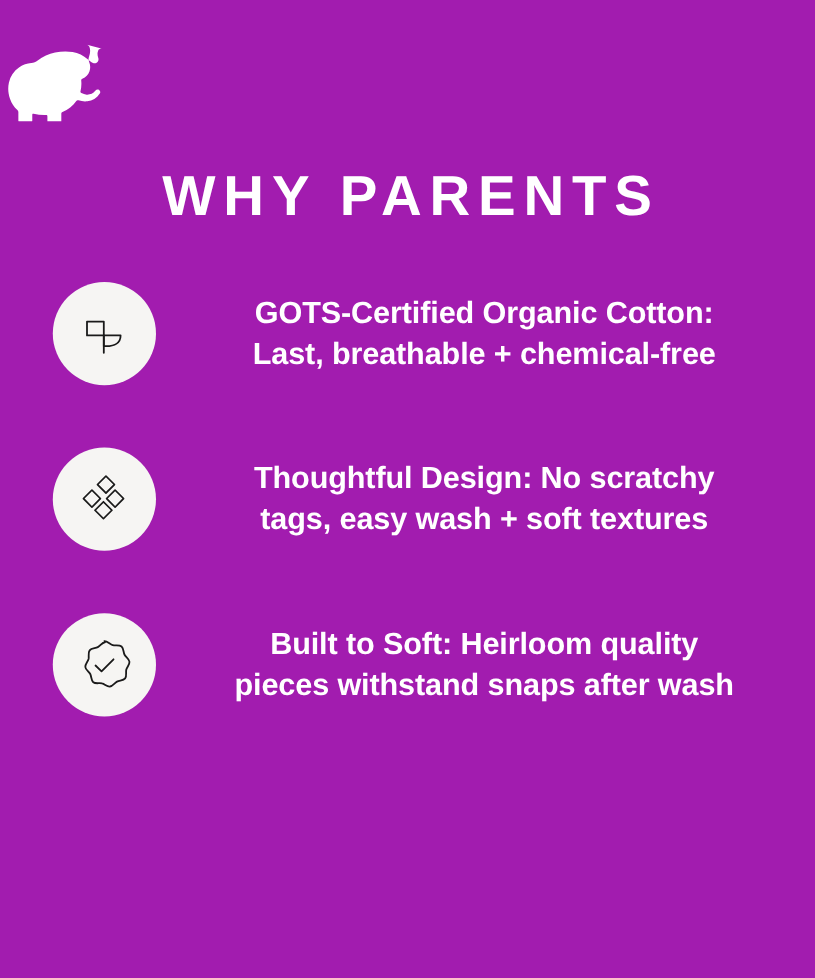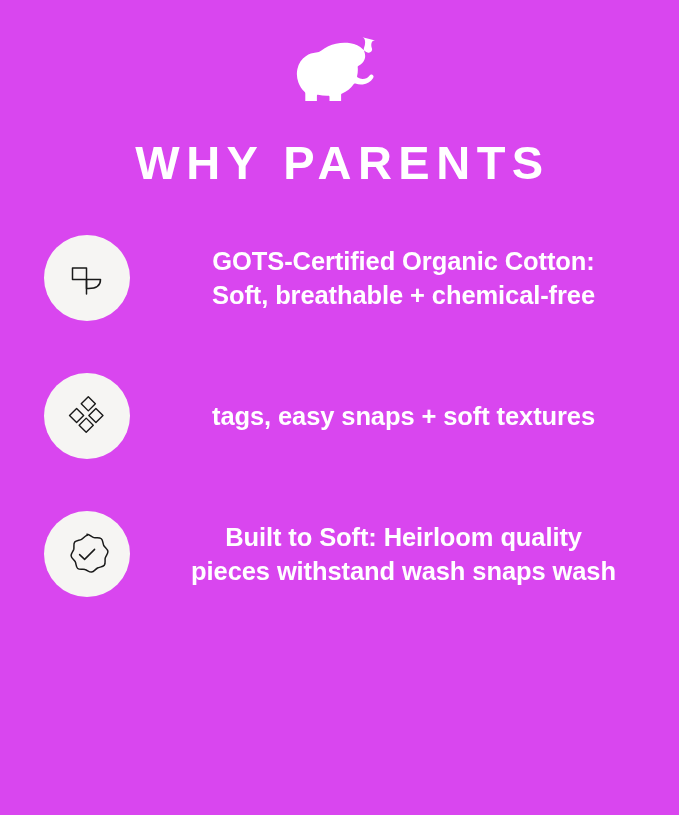--- a/index.html
+++ b/index.html
@@ -12,24 +12,24 @@
   body {
     background: #a79c99;
     font-family: "Liberation Sans", sans-serif;
     overflow: hidden;
     position: relative;
   }
 
   .panel {
     width: 679px;
     height: 815px;
-    background: #d946ef;
+    background: #a21caf;
     display: flex;
     flex-direction: column;
-    align-items: center;
+    align-items: flex-start;
     position: relative;
   }
 
   
   .logo-wrap {
     margin-top: 36px;
     width: 100px;
     height: 66px;
     display: flex;
     align-items: center;
@@ -118,39 +118,40 @@
             <g fill="none" stroke="#1a1a1a" stroke-width="1.5" stroke-linecap="round" stroke-linejoin="round">
               <path d="M22.5 24.5 L22.5 39"></path>
               <path d="M22.5 24.5 L8.5 24.5 C8.5 17.6 8.5 13 8.5 13 L22.5 13 C22.5 13 22.5 17.6 22.5 24.5 Z"></path>
               <path d="M22.5 24.5 L36.5 24.5 C36.5 30.6 31.6 33.5 24.5 33.5 L22.5 33.5 Z"></path>
             </g>
           </svg>
         </span>
       </div>
       <div class="feature-text">
         <span class="ft-line">GOTS-Certified Organic Cotton:</span>
-        <span class="ft-line">Soft, breathable + chemical-free</span>
+        <span class="ft-line">Last, breathable + chemical-free</span>
       </div>
     </div>
 
     <div class="feature-row">
       <div class="icon-circle">
         <span>
           <svg width="46" height="46" viewBox="0 0 46 46" aria-hidden="true">
             <g fill="none" stroke="#1a1a1a" stroke-width="1.4" stroke-linejoin="round">
               <rect x="19.3" y="5.8" width="10" height="10" transform="rotate(45 24.3 10.8)"></rect>
               <rect x="7.6" y="17.5" width="10" height="10" transform="rotate(45 12.6 22.5)"></rect>
               <rect x="26.9" y="17.5" width="10" height="10" transform="rotate(45 31.9 22.5)"></rect>
               <rect x="17.2" y="27.2" width="10" height="10" transform="rotate(45 22.2 32.2)"></rect>
             </g>
           </svg>
         </span>
       </div>
       <div class="feature-text">
-        <span class="ft-line">tags, easy snaps + soft textures</span>
+        <span class="ft-line">Thoughtful Design: No scratchy</span>
+        <span class="ft-line">tags, easy wash + soft textures</span>
       </div>
     </div>
 
     <div class="feature-row">
       <div class="icon-circle">
         <span>
           <svg width="48" height="48" viewBox="0 0 48 48" aria-hidden="true">
             <g fill="none" stroke="#1a1a1a" stroke-width="1.5" stroke-linecap="round" stroke-linejoin="round">
               <path d="M24 4.2
                        C26.6 4.2 28.6 6.9 30.9 7.6
@@ -170,18 +171,18 @@
                        C13.2 10.1 16.4 10.4 18.5 9.3
                        C20.6 8.2 22.1 5.4 24.4 5.2
                        Z"></path>
               <path d="M16.6 24.6 L21.6 29.4 L31.6 19.4"></path>
             </g>
           </svg>
         </span>
       </div>
       <div class="feature-text">
         <span class="ft-line">Built to Soft: Heirloom quality</span>
-        <span class="ft-line">pieces withstand wash snaps wash</span>
+        <span class="ft-line">pieces withstand snaps after wash</span>
       </div>
     </div>
 
   </div>
 </div>
 
 </body></html>

